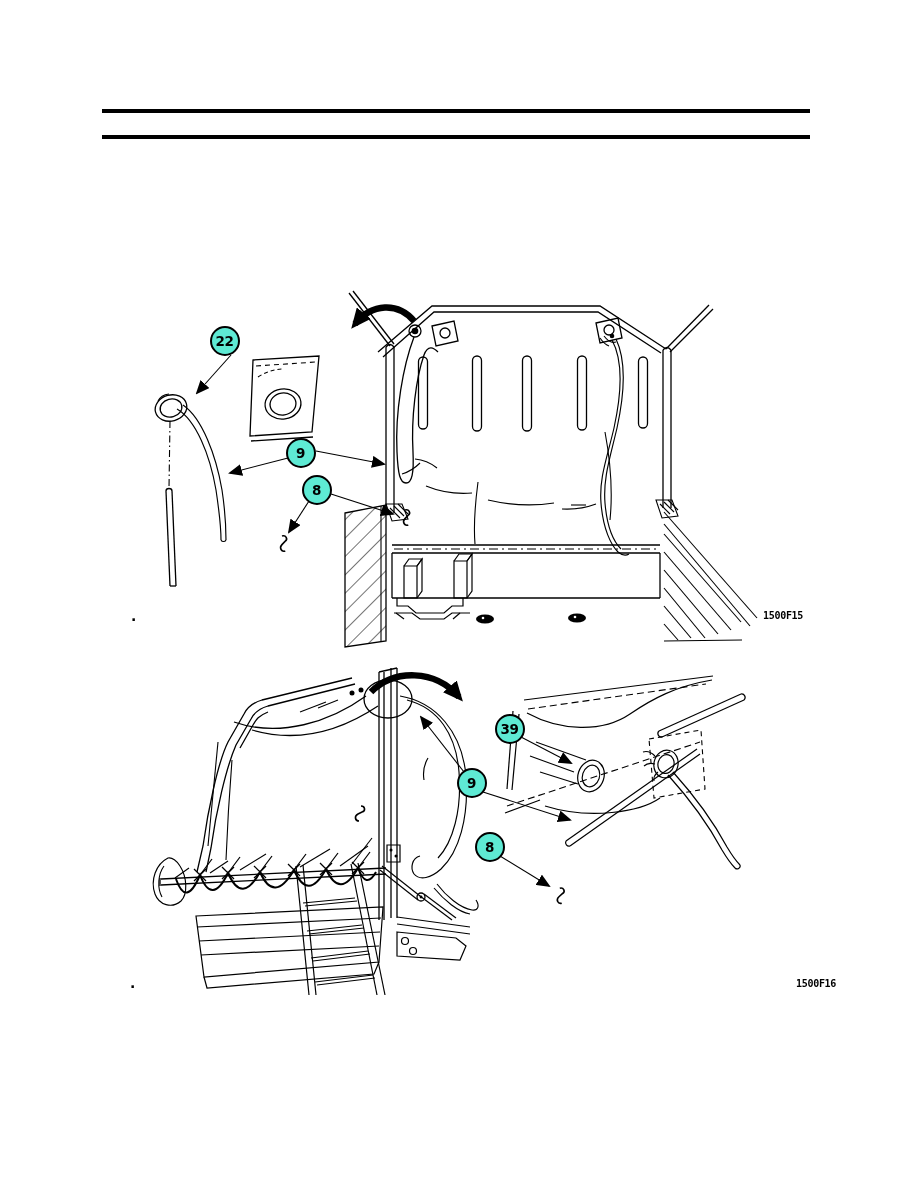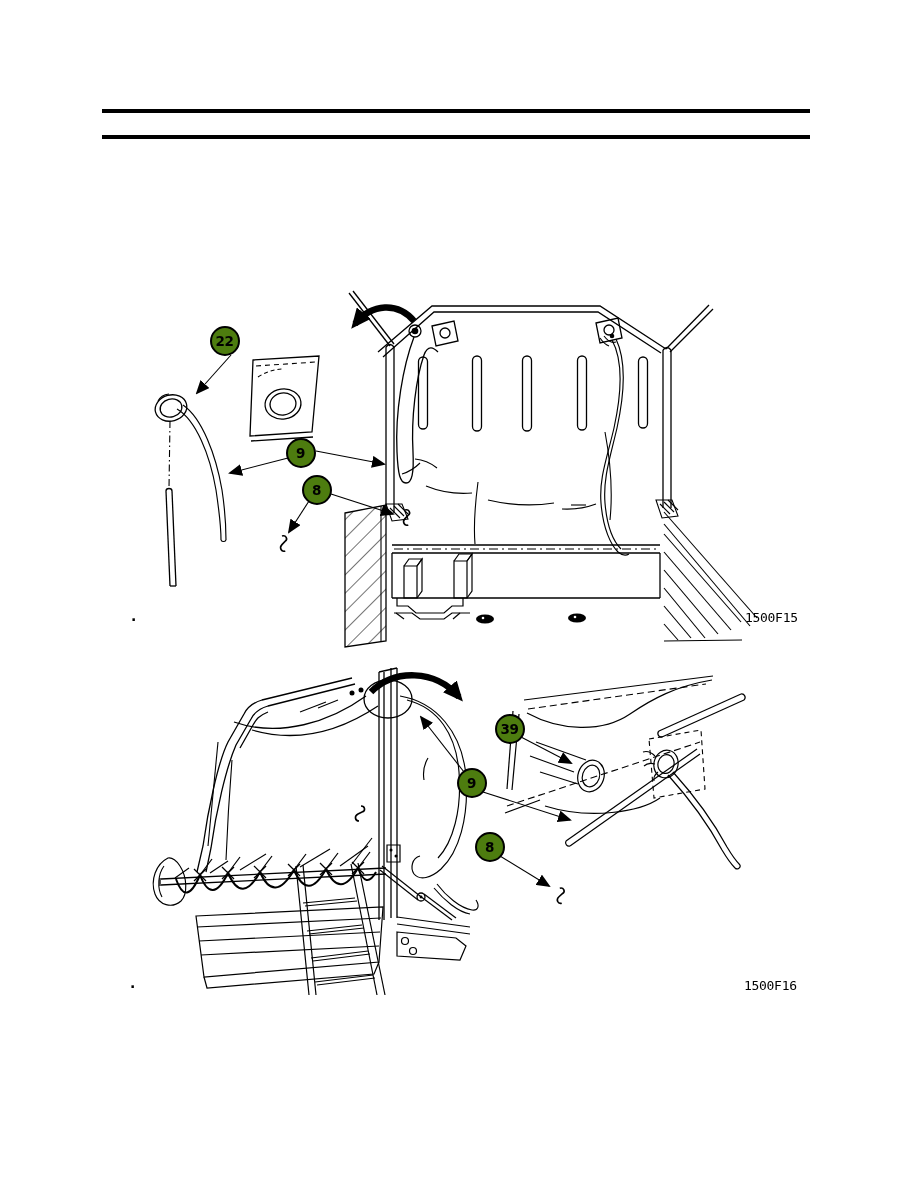--- a/index.html
+++ b/index.html
@@ -3,25 +3,25 @@
 <meta charset="utf-8">
 <style>
   html,body{margin:0;padding:0;background:#ffffff;}
   #page{position:relative;width:918px;height:1188px;background:#ffffff;overflow:hidden;
         font-family:"DejaVu Sans",sans-serif;color:#000;}
   .rule{position:absolute;left:102px;width:708px;height:4px;background:#000;}
   #rule1{top:109px;}
   #rule2{top:135px;}
   #art{position:absolute;left:0;top:0;width:918px;height:1188px;}
   .callout{position:absolute;width:26px;height:26px;border:2.5px solid #000;border-radius:50%;
-           background:#4d7c0f;display:flex;align-items:center;justify-content:center;
+           background:#5eead4;display:flex;align-items:center;justify-content:center;
            font-family:"DejaVu Sans",sans-serif;font-size:13.5px;font-weight:700;
            letter-spacing:-0.5px;z-index:5;text-align:center;}
-  .figcode{position:absolute;font-family:"DejaVu Sans Mono",monospace;font-size:13px;
-           letter-spacing:-0.3px;font-weight:400;z-index:5;}
+  .figcode{position:absolute;font-family:"DejaVu Sans Mono",monospace;font-size:10px;
+           letter-spacing:-0.3px;font-weight:700;z-index:5;margin-left:18px;}
   .stray{position:absolute;font-family:"DejaVu Sans",sans-serif;font-size:14px;font-weight:700;z-index:5;}
   svg *{vector-effect:none;}
 </style>
 </head>
 <body>
 
 <div id="page">
 
   <div class="rule" id="rule1"></div>
   <div class="rule" id="rule2"></div>
@@ -358,17 +358,17 @@
 
   <div class="callout" style="left:209.5px;top:325.5px;">22</div>
   <div class="callout" style="left:285.5px;top:437.5px;">9</div>
   <div class="callout" style="left:301.5px;top:474.5px;">8</div>
 
   <div class="callout" style="left:494.5px;top:713.5px;">39</div>
   <div class="callout" style="left:456.5px;top:767.5px;">9</div>
   <div class="callout" style="left:474.5px;top:831.5px;">8</div>
 
   <div class="figcode" style="left:745px;top:610px;">1500F15</div>
-  <div class="figcode" style="left:744px;top:978px;">1500F16</div>
+  <div class="figcode" style="left:778px;top:978px;">1500F16</div>
 
   <div class="stray" style="left:131px;top:608px;">.</div>
   <div class="stray" style="left:130px;top:975px;">.</div>
 </div>
 
 </body></html>

